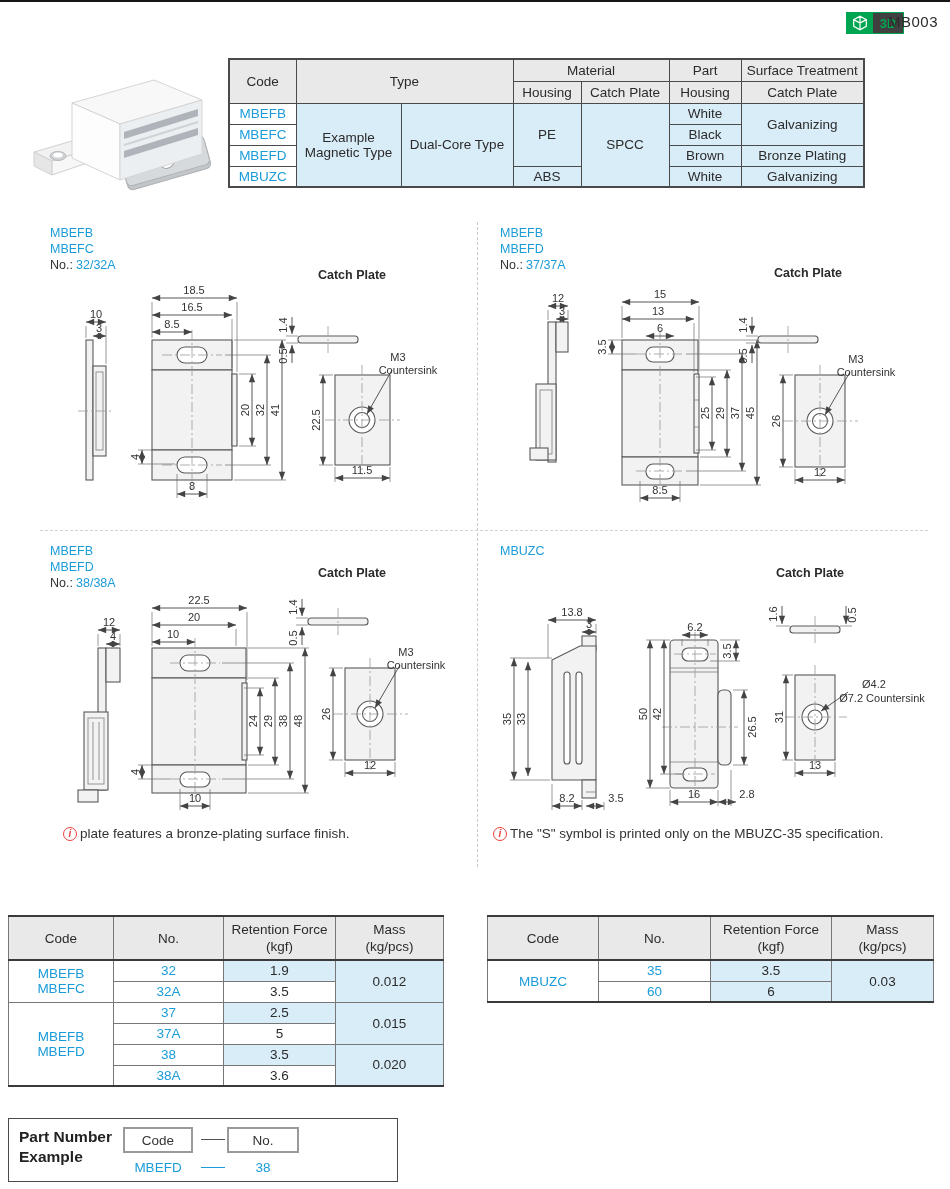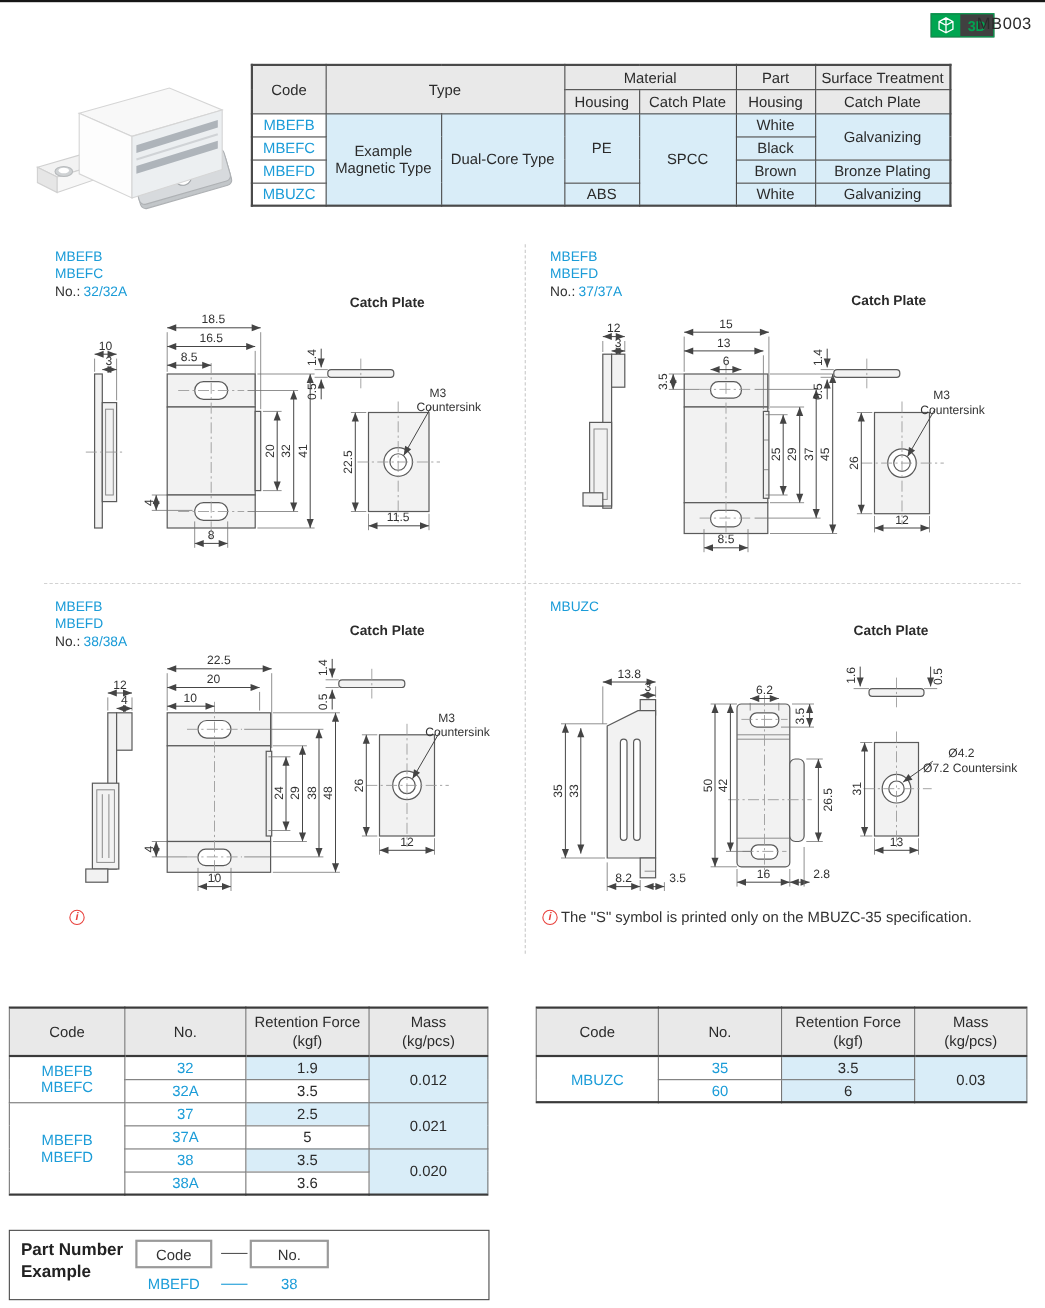--- a/index.html
+++ b/index.html
@@ -48,21 +48,21 @@
 
   
   .ft { position:absolute; font-size:13.5px; color:#2b2b2b; border-top:2px solid #3a3a3a; border-bottom:2px solid #3a3a3a; border-left:1px solid #777; border-right:1px solid #777; }
   .ft th { background:#e9e9e9; font-weight:normal; border:1px solid #777; border-bottom:2px solid #3a3a3a; height:44px; line-height:17px; }
   .ft td { border:1px solid #777; text-align:center; height:21px; background:#fff; }
   .ft td.blue { color:#1b9cd8; }
   .ft td.cellblue { background:#d9edf8; }
   .gsep td { border-top:1.5px solid #444; }
 
   
-  .pnbox { position:absolute; left:8px; top:1118px; width:437px; height:64px; border:1.5px solid #4a4a4a; }
+  .pnbox { position:absolute; left:8px; top:1118px; width:390px; height:64px; border:1.5px solid #4a4a4a; }
   .pn-title { position:absolute; left:10px; top:8px; font-size:15.5px; font-weight:bold; color:#222; line-height:20px; }
   .pn-cell { position:absolute; top:8px; height:26px; border:2px solid #9a9a9a; display:flex; align-items:center; justify-content:center; font-size:13.5px; color:#333; }
   .pn-dash { position:absolute; width:24px; height:0; border-top:1.5px solid #555; }
   .pn-dash.blue { border-top-color:#1b9cd8; }
   .pn-ex { position:absolute; top:38px; height:20px; display:flex; align-items:center; justify-content:center; font-size:13.5px; color:#1b9cd8; }
 </style>
 </head>
 <body>
 
 <div class="page">
@@ -549,20 +549,21 @@
     <text class="dim" text-anchor="middle" transform="rotate(-90 287 74)" x="287" y="74">1.6</text>
     <text class="dim" text-anchor="middle" transform="rotate(-90 366 75)" x="366" y="75">0.5</text>
     <text class="dim" text-anchor="middle" transform="rotate(-90 293 177)" x="293" y="177">31</text>
     <text class="dim" text-anchor="middle" x="325" y="229">13</text>
     <text class="dim" text-anchor="middle" x="384" y="148">Ø4.2</text>
     <text class="dim" text-anchor="middle" x="392" y="162">Ø7.2 Countersink</text>
   </svg>
 
   <span class="info-ic" style="left:63px;top:827px;">i</span>
   <div class="note" style="left:80px;top:825px;">
+    <div>plate features a bronze-plating surface finish.</div>
   </div>
   <span class="info-ic" style="left:493px;top:827px;">i</span>
   <div class="note" style="left:510px;top:825px;">The "S" symbol is printed only on the MBUZC-35 specification.</div>
 
   <table class="ft" style="left:8px;top:915px;width:435px;">
     <colgroup>
         <col style="width:105px">
         <col style="width:110px">
         <col style="width:112px">
         <col style="width:108px">
@@ -593,21 +594,21 @@
       <td class="blue">32A</td>
       <td>3.5</td>
     </tr>
     <tr class="gsep">
       <td class="blue" rowspan="4">
             <div>MBEFB</div>
             <div>MBEFD</div>
           </td>
       <td class="blue">37</td>
       <td class="cellblue">2.5</td>
-      <td class="cellblue" rowspan="2">0.021</td>
+      <td class="cellblue" rowspan="2">0.015</td>
     </tr>
     <tr>
       <td class="blue">37A</td>
       <td>5</td>
     </tr>
     <tr>
       <td class="blue">38</td>
       <td class="cellblue">3.5</td>
       <td class="cellblue" rowspan="2">0.020</td>
     </tr>

